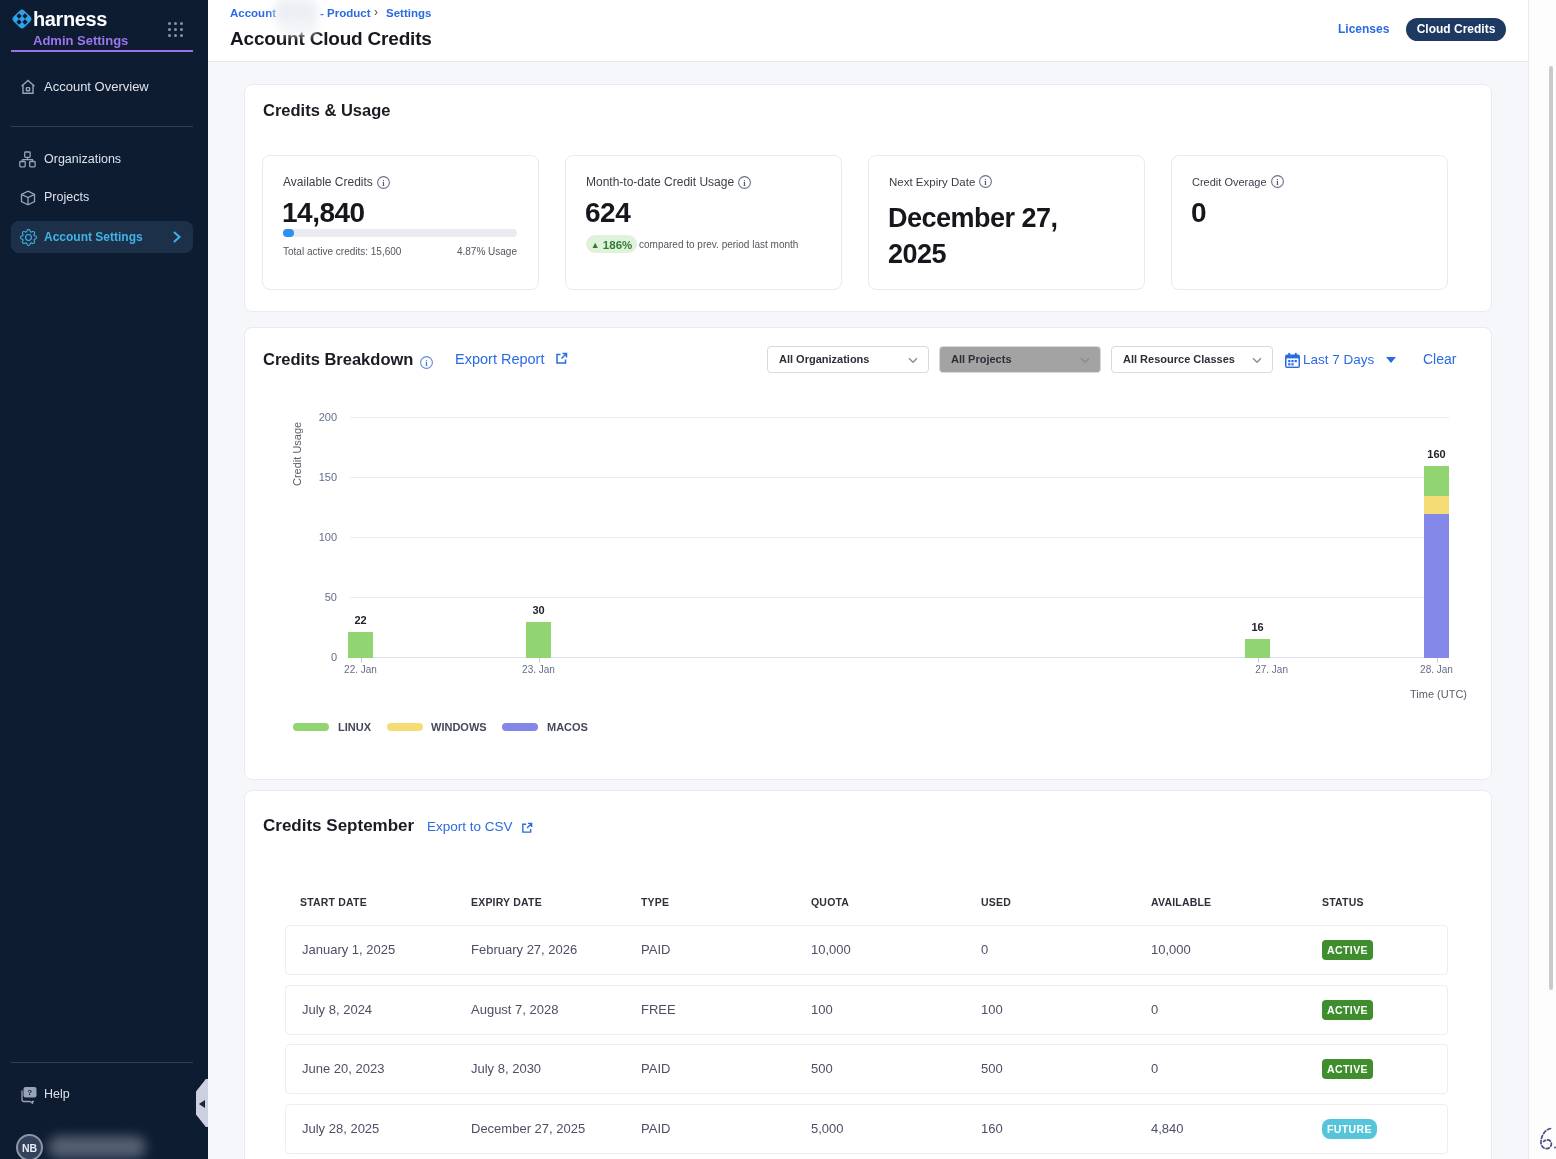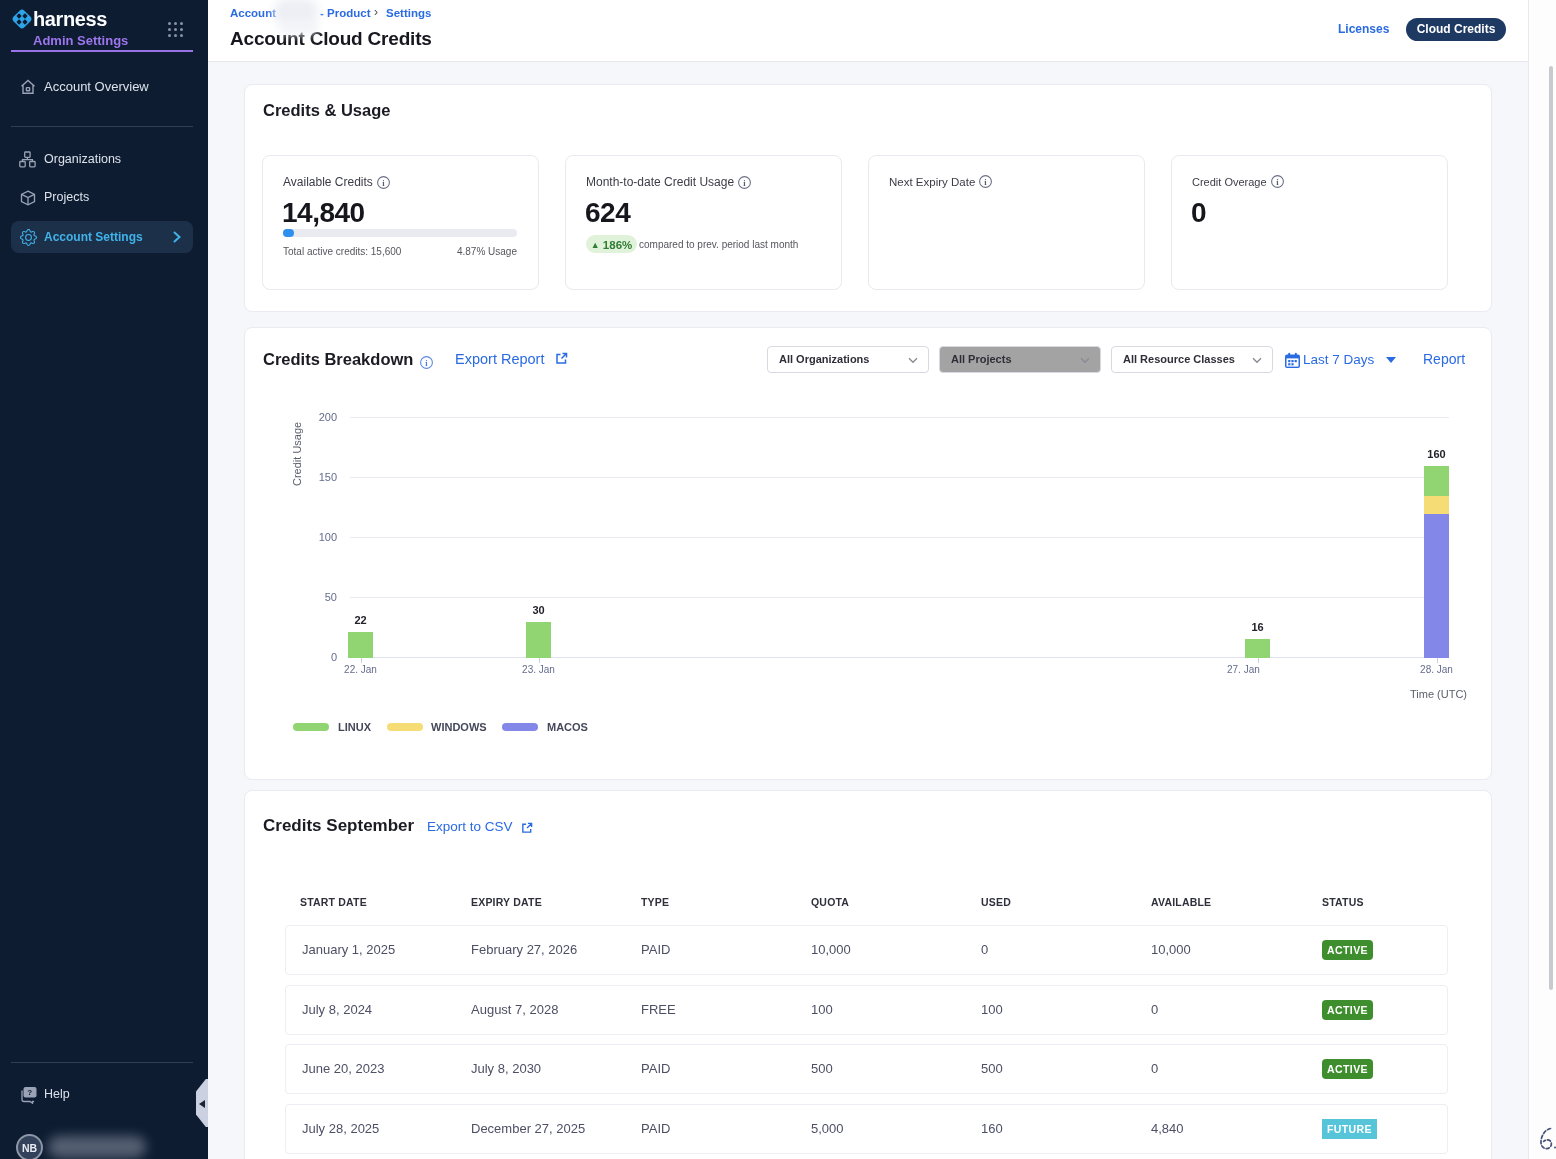--- a/index.html
+++ b/index.html
@@ -20,21 +20,21 @@
   .card { position:absolute; background:#fff; border:1px solid #eaebf0; border-radius:8px; }
   .statcard { position:absolute; background:#fff; border:1px solid #e9eaef; border-radius:8px; width:277px; height:135px; }
   .stat-label { position:absolute; left:21px; top:13px; font-size:12px; color:#3c3c48; }
   .stat-big { position:absolute; left:20px; font-size:28px; font-weight:bold; color:#16161d; letter-spacing:-0.5px; }
   .card-title { font-size:16.5px; font-weight:bold; color:#1b1b24; }
   .bluelink { color:#2a6be2; font-weight:normal; }
 
   .trow { left:77px; width:1163px; height:50px; background:#fff; border:1px solid #ededf3; border-radius:4px; }
   .tcell { font-size:13px; color:#4d5065; line-height:50px; }
   .badge-a { width:51px; height:20px; background:#3e8e2e; border-radius:4px; color:#fff; font-size:10.5px; font-weight:bold; letter-spacing:0.4px; text-align:center; line-height:20px; }
-  .badge-f { width:55px; height:20px; background:#57c5d9; border-radius:0; color:#fff; font-size:10.5px; font-weight:bold; letter-spacing:0.4px; text-align:center; line-height:20px; }
+  .badge-f { width:55px; height:20px; background:#57c5d9; border-radius:8px; color:#fff; font-size:10.5px; font-weight:bold; letter-spacing:0.4px; text-align:center; line-height:20px; }
 
   
   #rail { position:absolute; left:1528px; top:0; width:28px; height:1159px; background:#fdfdfe; border-left:1px solid #e8e8ee; }
   #thumb { position:absolute; left:1549px; top:66px; width:4px; height:924px; background:#c9cacf; border-radius:2px; z-index:6; }
 </style>
 </head>
 <body>
 
 <div id="header">
   <div class="abs" style="left:22px;top:7px;font-size:11.5px;font-weight:bold;color:#2a6be2">Account</div>
@@ -81,20 +81,21 @@
   </div>
   <div class="abs" style="left:431px;top:177px;font-size:10px;color:#55555f">compared to prev. period last month</div>
 
   <div class="statcard" style="left:660px;top:93px"></div>
   <div class="abs stat-label" style="left:681px;top:113px;font-size:11.5px">Next Expiry Date
     <svg style="vertical-align:-2.5px;margin-left:1px" width="13" height="13" viewBox="0 0 13 13">
         <circle cx="6.5" cy="6.5" r="5.9" fill="none" stroke="#6b7086" stroke-width="1.1"></circle>
         <text x="6.5" y="9.6" text-anchor="middle" font-size="8.5" font-weight="bold" font-family="Liberation Serif" fill="#565b6e">i</text>
       </svg>
   </div>
+  <div class="abs" style="left:680px;top:138px;font-size:27px;font-weight:bold;color:#16161d;line-height:36px;letter-spacing:-0.5px">December 27,<br>2025</div>
 
   <div class="statcard" style="left:963px;top:93px"></div>
   <div class="abs stat-label" style="left:984px;top:113px;font-size:11px">Credit Overage
     <svg style="vertical-align:-2.5px;margin-left:1px" width="13" height="13" viewBox="0 0 13 13">
         <circle cx="6.5" cy="6.5" r="5.9" fill="none" stroke="#6b7086" stroke-width="1.1"></circle>
         <text x="6.5" y="9.6" text-anchor="middle" font-size="8.5" font-weight="bold" font-family="Liberation Serif" fill="#565b6e">i</text>
       </svg>
   </div>
   <div class="abs stat-big" style="left:983px;top:135px">0</div>
 
@@ -125,21 +126,21 @@
       <rect x="10.8" y="0.8" width="2" height="3.6" rx="1" fill="#2a6be2"></rect>
       <rect x="2.5" y="6.4" width="12" height="8.2" fill="#fff"></rect>
       <rect x="4.2" y="8" width="2.2" height="2.2" fill="#2a6be2"></rect>
       <rect x="7.4" y="8" width="2.2" height="2.2" fill="#2a6be2"></rect>
       <rect x="10.6" y="8" width="2.2" height="2.2" fill="#2a6be2"></rect>
       <rect x="4.2" y="11.2" width="2.2" height="2.2" fill="#2a6be2"></rect>
       <rect x="7.4" y="11.2" width="2.2" height="2.2" fill="#2a6be2"></rect>
     </svg>
   <div class="abs bluelink" style="left:1095px;top:290px;font-size:13.5px">Last 7 Days</div>
   <div class="abs" style="left:1178px;top:295px;width:0;height:0;border-left:5px solid transparent;border-right:5px solid transparent;border-top:6px solid #2a6be2"></div>
-  <div class="abs bluelink" style="left:1215px;top:289px;font-size:14px">Report</div>
+  <div class="abs bluelink" style="left:1215px;top:289px;font-size:14px">Clear</div>
 
   <div class="abs" style="left:83px;top:358px;width:14px;height:66px">
       <div style="transform:rotate(-90deg) translate(-66px,0);transform-origin:0 0;width:66px;font-size:11px;color:#5a5e6b;white-space:nowrap">Credit Usage</div>
     </div>
   <div class="abs" style="left:99px;top:349px;width:30px;text-align:right;font-size:11px;color:#646c8c">200</div>
   <div class="abs" style="left:99px;top:409px;width:30px;text-align:right;font-size:11px;color:#646c8c">150</div>
   <div class="abs" style="left:99px;top:469px;width:30px;text-align:right;font-size:11px;color:#646c8c">100</div>
   <div class="abs" style="left:99px;top:529px;width:30px;text-align:right;font-size:11px;color:#646c8c">50</div>
   <div class="abs" style="left:99px;top:589px;width:30px;text-align:right;font-size:11px;color:#646c8c">0</div>
   <div class="abs" style="left:142px;top:355px;width:1099px;height:1px;background:#e8ebf4"></div>
@@ -159,21 +160,21 @@
   <div class="abs" style="left:300px;top:542px;width:61px;text-align:center;font-size:11px;font-weight:bold;color:#23232b">30</div>
   <div class="abs" style="left:1019px;top:559px;width:61px;text-align:center;font-size:11px;font-weight:bold;color:#23232b">16</div>
   <div class="abs" style="left:1198px;top:386px;width:61px;text-align:center;font-size:11px;font-weight:bold;color:#23232b">160</div>
 
   <div class="abs" style="left:152.5px;top:596px;width:1px;height:5px;background:#c9cfdf"></div>
   <div class="abs" style="left:330.5px;top:596px;width:1px;height:5px;background:#c9cfdf"></div>
   <div class="abs" style="left:1049.5px;top:596px;width:1px;height:5px;background:#c9cfdf"></div>
   <div class="abs" style="left:1228.5px;top:596px;width:1px;height:5px;background:#c9cfdf"></div>
   <div class="abs" style="left:122px;top:602px;width:61px;text-align:center;font-size:10px;color:#646c8c">22. Jan</div>
   <div class="abs" style="left:300px;top:602px;width:61px;text-align:center;font-size:10px;color:#646c8c">23. Jan</div>
-  <div class="abs" style="left:1019px;top:602px;width:61px;text-align:left;font-size:10px;color:#646c8c">27. Jan</div>
+  <div class="abs" style="left:1019px;top:602px;width:61px;text-align:right;font-size:10px;color:#646c8c">27. Jan</div>
   <div class="abs" style="left:1198px;top:602px;width:61px;text-align:center;font-size:10px;color:#646c8c">28. Jan</div>
   <div class="abs" style="left:1159px;top:626px;width:100px;text-align:right;font-size:11px;color:#5a5e6b">Time (UTC)</div>
 
   <div class="abs" style="left:85px;top:661px;width:36px;height:8px;background:#90d572;border-radius:4px"></div>
   <div class="abs" style="left:130px;top:659px;font-size:11px;font-weight:bold;color:#44485a">LINUX</div>
   <div class="abs" style="left:179px;top:661px;width:36px;height:8px;background:#f6dc74;border-radius:4px"></div>
   <div class="abs" style="left:223px;top:659px;font-size:11px;font-weight:bold;color:#44485a">WINDOWS</div>
   <div class="abs" style="left:294px;top:661px;width:36px;height:8px;background:#8287e8;border-radius:4px"></div>
   <div class="abs" style="left:339px;top:659px;font-size:11px;font-weight:bold;color:#44485a">MACOS</div>
 

